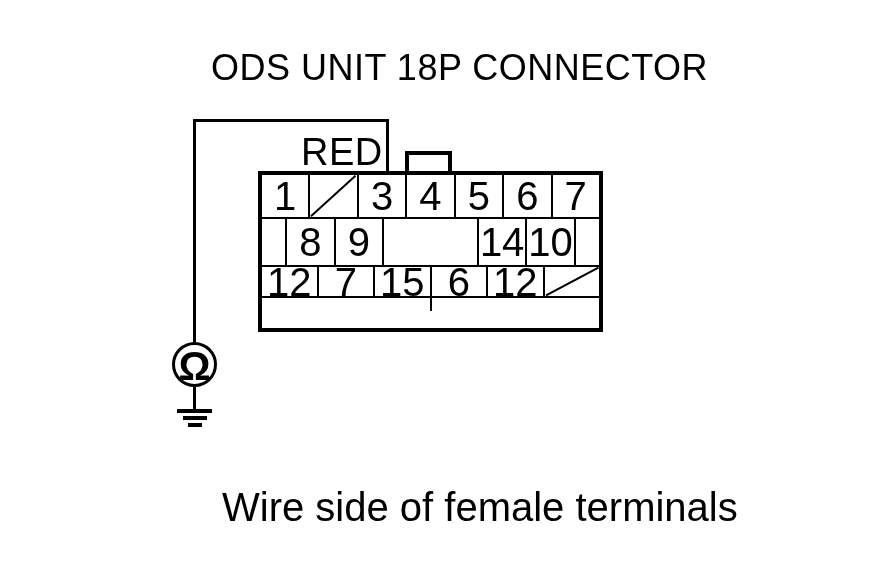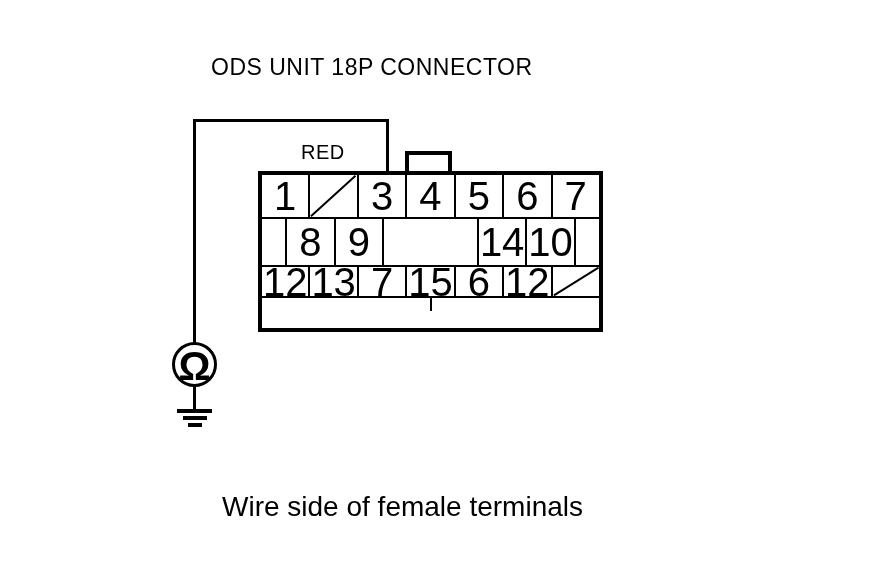--- a/index.html
+++ b/index.html
@@ -6,31 +6,31 @@
   .stage {
     position: relative;
     width: 880px; height: 580px;
     background: #ffffff;
     color: #000000;
     font-family: "Liberation Sans", "DejaVu Sans", sans-serif;
     overflow: hidden;
   }
   .title {
     position: absolute; left: 211px; top: 52px;
-    font-size: 23px; line-height: 31px; white-space: nowrap;
+    font-size: 36px; line-height: 31px; white-space: nowrap;
     letter-spacing: 0.5px;
   }
   .red-label {
     position: absolute; left: 301px; top: 137px;
-    font-size: 20px; line-height: 30px; white-space: nowrap;
+    font-size: 38px; line-height: 30px; white-space: nowrap;
     letter-spacing: 0.5px;
   }
   .caption {
     position: absolute; left: 222px; top: 492px;
-    font-size: 28px; line-height: 30px; white-space: nowrap;
+    font-size: 40px; line-height: 30px; white-space: nowrap;
   }
 
   
   .wire { position: absolute; background: #000; }
   .wire-h     { left: 193px; top: 119px; width: 196px; height: 3px; }
   .wire-left  { left: 193px; top: 119px; width: 3px;  height: 224px; }
   .wire-right { left: 386px; top: 119px; width: 3px;  height: 56px; }
 
   
   .connector {
@@ -119,21 +119,20 @@
       <div class="cell">9</div>
       <div class="cell double"></div>
       <div class="cell">14</div>
       <div class="cell">10</div>
       <div class="cell half"></div>
     </div>
     <div class="hdiv"></div>
 
     <div class="row r3">
       <div class="cell">12</div>
-      <div class="cell">13</div>
       <div class="cell">7</div>
       <div class="cell">15</div>
       <div class="cell">6</div>
       <div class="cell">12</div>
       <div class="cell diag">
         <svg viewBox="0 0 100 100" preserveAspectRatio="none">
           <line x1="2" y1="98" x2="98" y2="2" stroke="#000" stroke-width="2" vector-effect="non-scaling-stroke"></line>
         </svg>
       </div>
     </div>

